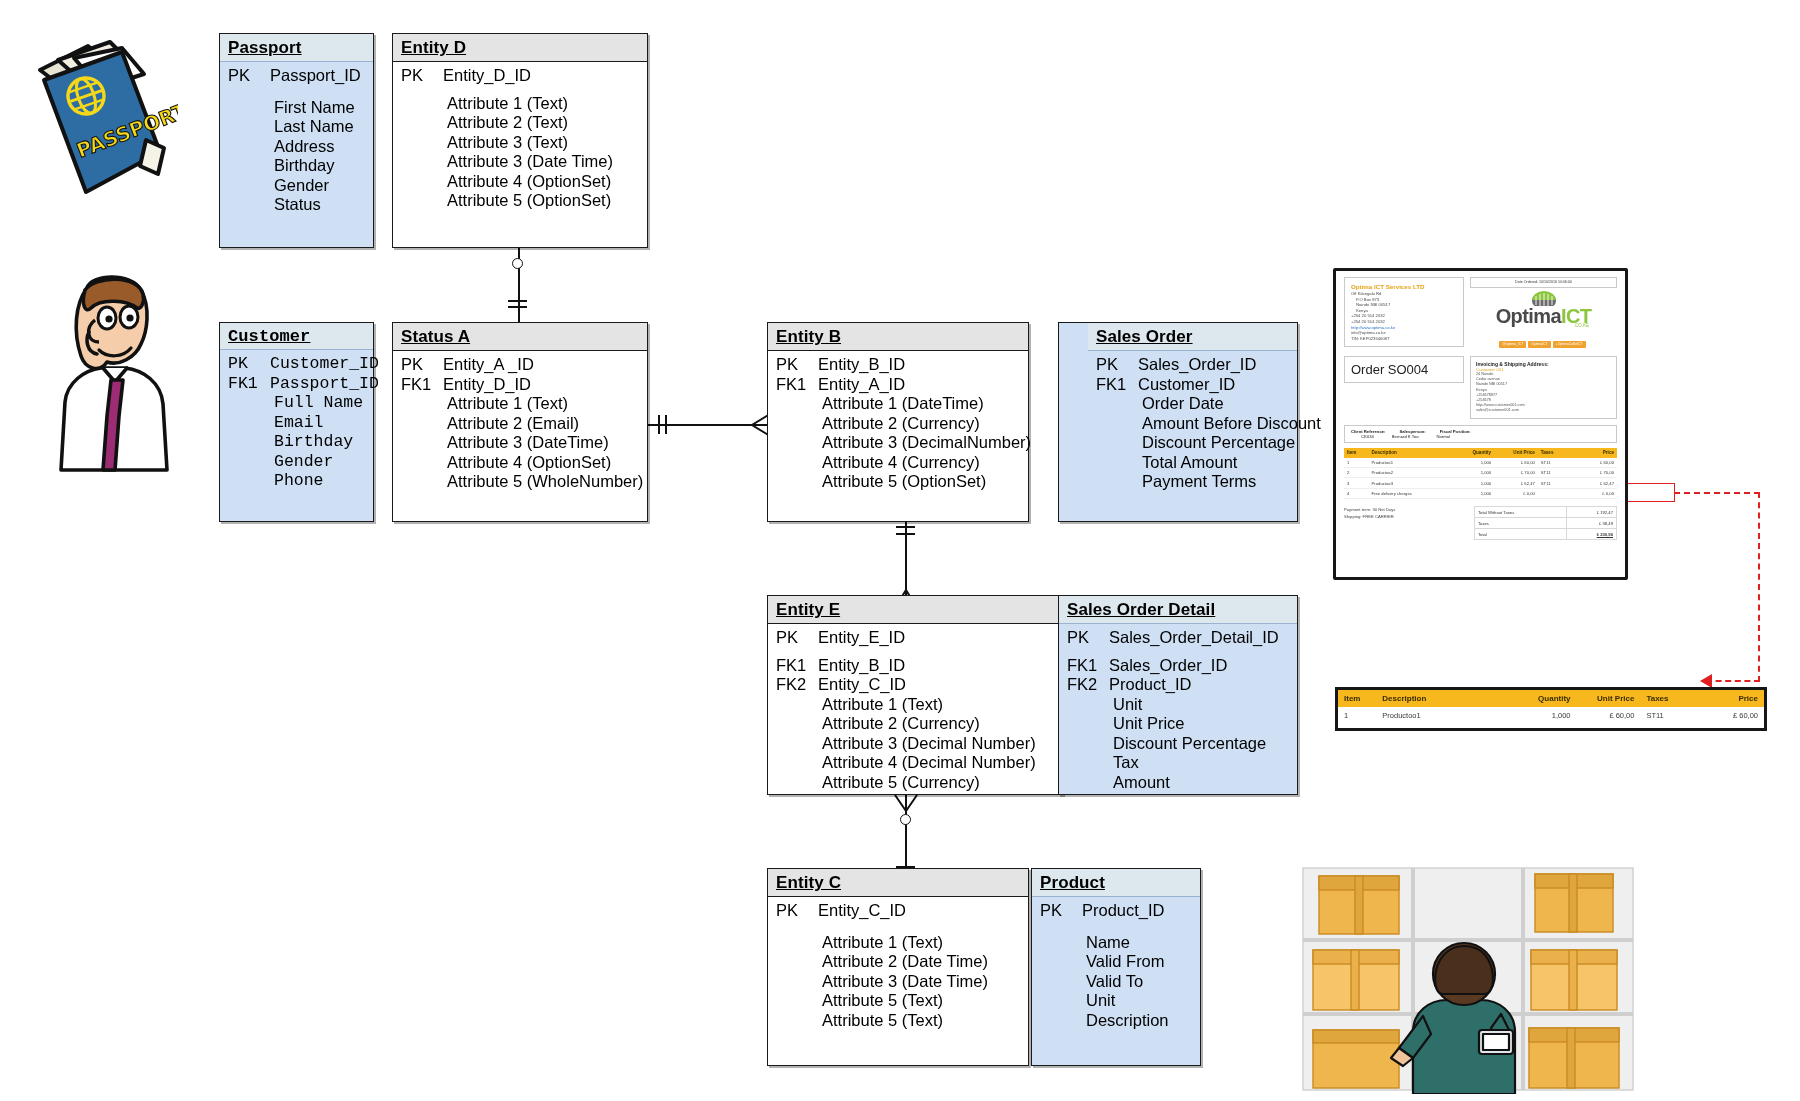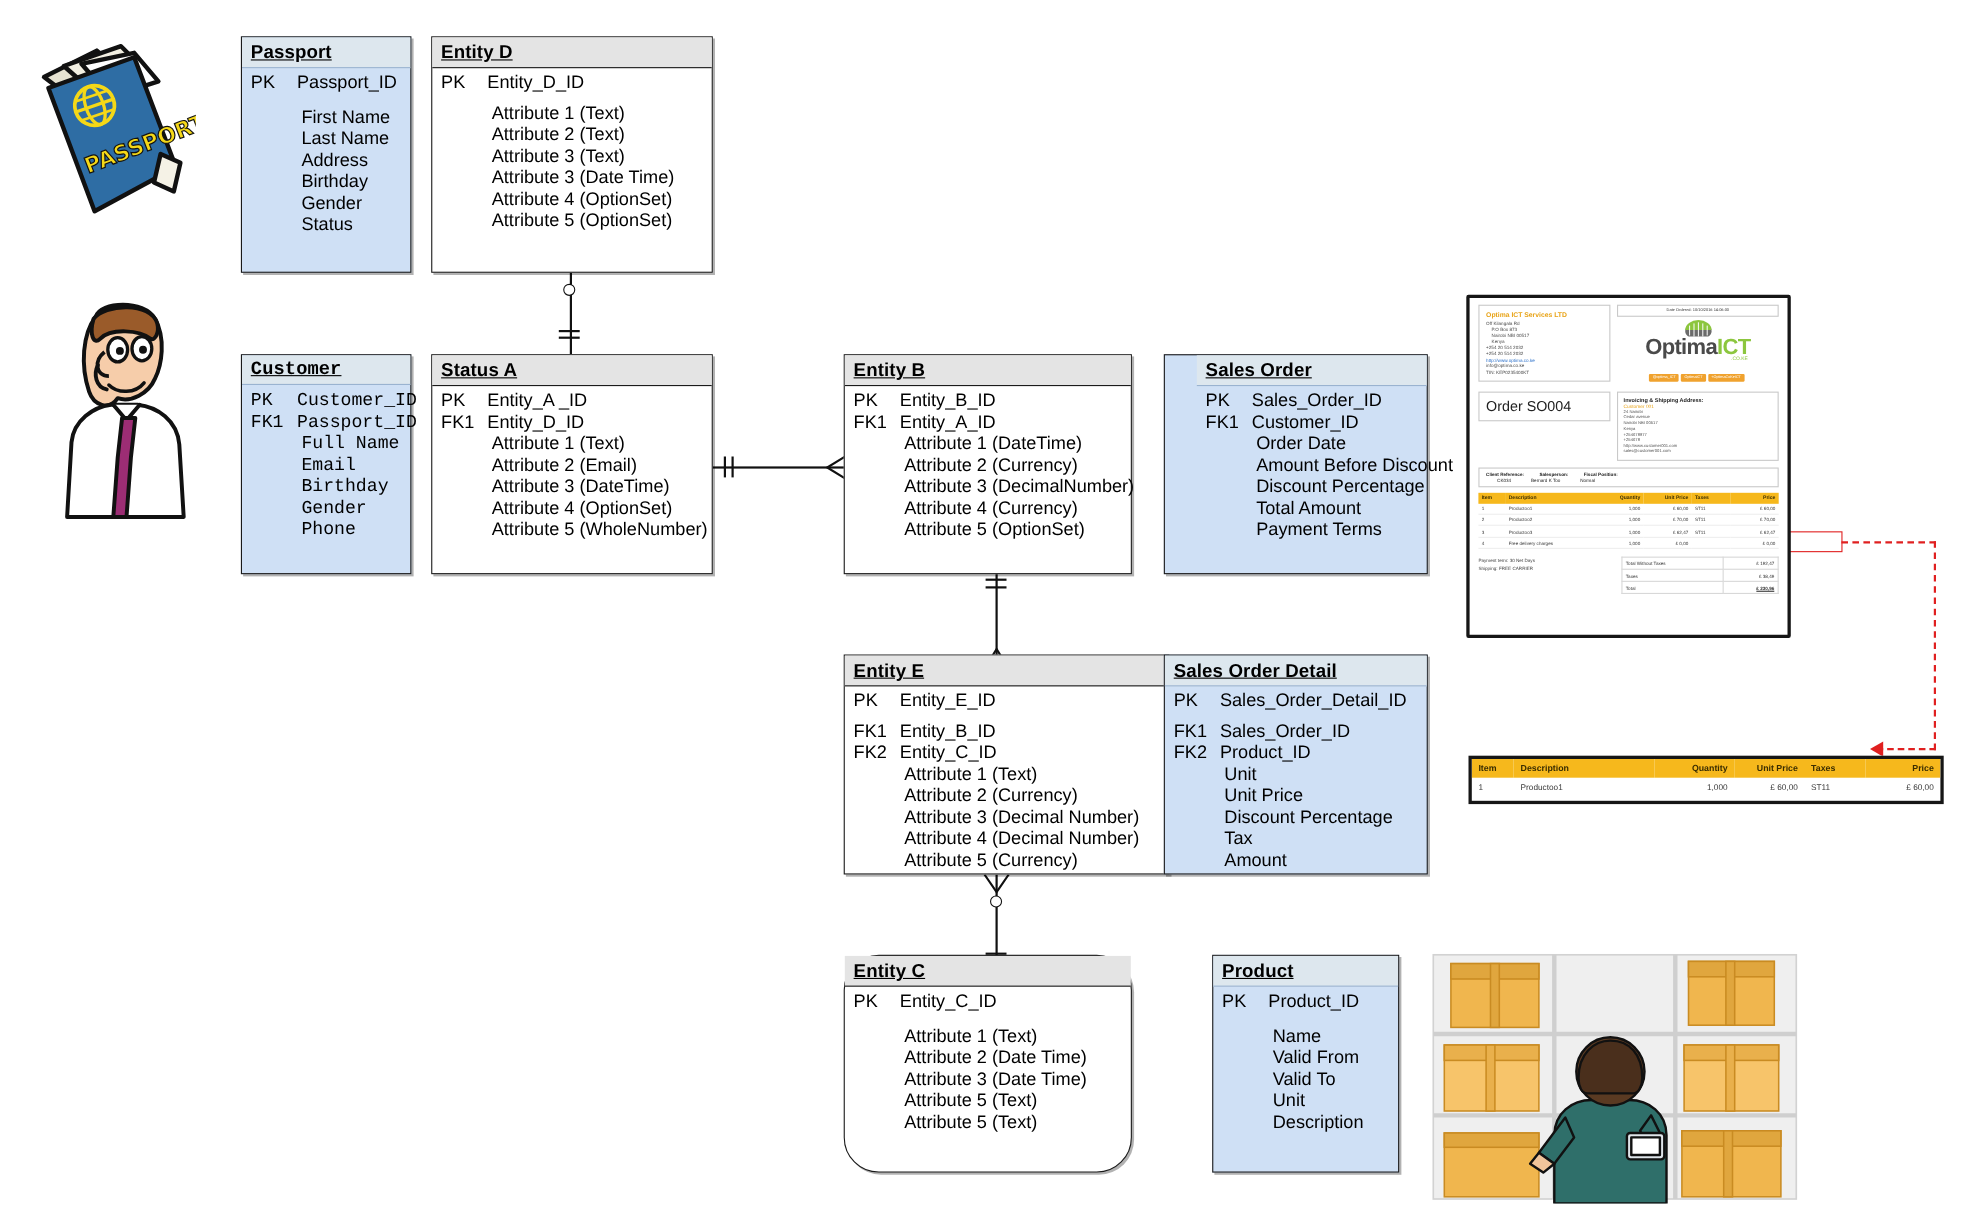--- a/index.html
+++ b/index.html
@@ -418,39 +418,39 @@
         <span class="v">Product_ID</span>
       </div>
       <div class="row attr">Unit</div>
       <div class="row attr">Unit Price</div>
       <div class="row attr">Discount Percentage</div>
       <div class="row attr">Tax</div>
       <div class="row attr">Amount</div>
     </div>
   </div>
 
-  <div class="entity" style="left:767px; top:868px; width:262px; height:198px;border-radius:32px;">
+  <div class="entity" style="left:767px; top:868px; width:262px; height:198px;">
     <div class="ent-head">
       <div class="ent-title">Entity C</div>
     </div>
     <div class="ent-body">
       <div class="row">
         <span class="k">PK</span>
         <span class="v">Entity_C_ID</span>
       </div>
       <div class="gap"></div>
       <div class="row attr">Attribute 1 (Text)</div>
       <div class="row attr">Attribute 2 (Date Time)</div>
       <div class="row attr">Attribute 3 (Date Time)</div>
       <div class="row attr">Attribute 5 (Text)</div>
       <div class="row attr">Attribute 5 (Text)</div>
     </div>
   </div>
 
-  <div class="entity blue" style="left:1102px; top:868px; width:170px; height:198px;">
+  <div class="entity blue" style="left:1031px; top:868px; width:170px; height:198px;">
     <div class="ent-head">
       <div class="ent-title">Product</div>
     </div>
     <div class="ent-body">
       <div class="row">
         <span class="k">PK</span>
         <span class="v">Product_ID</span>
       </div>
       <div class="gap"></div>
       <div class="row attr">Name</div>

